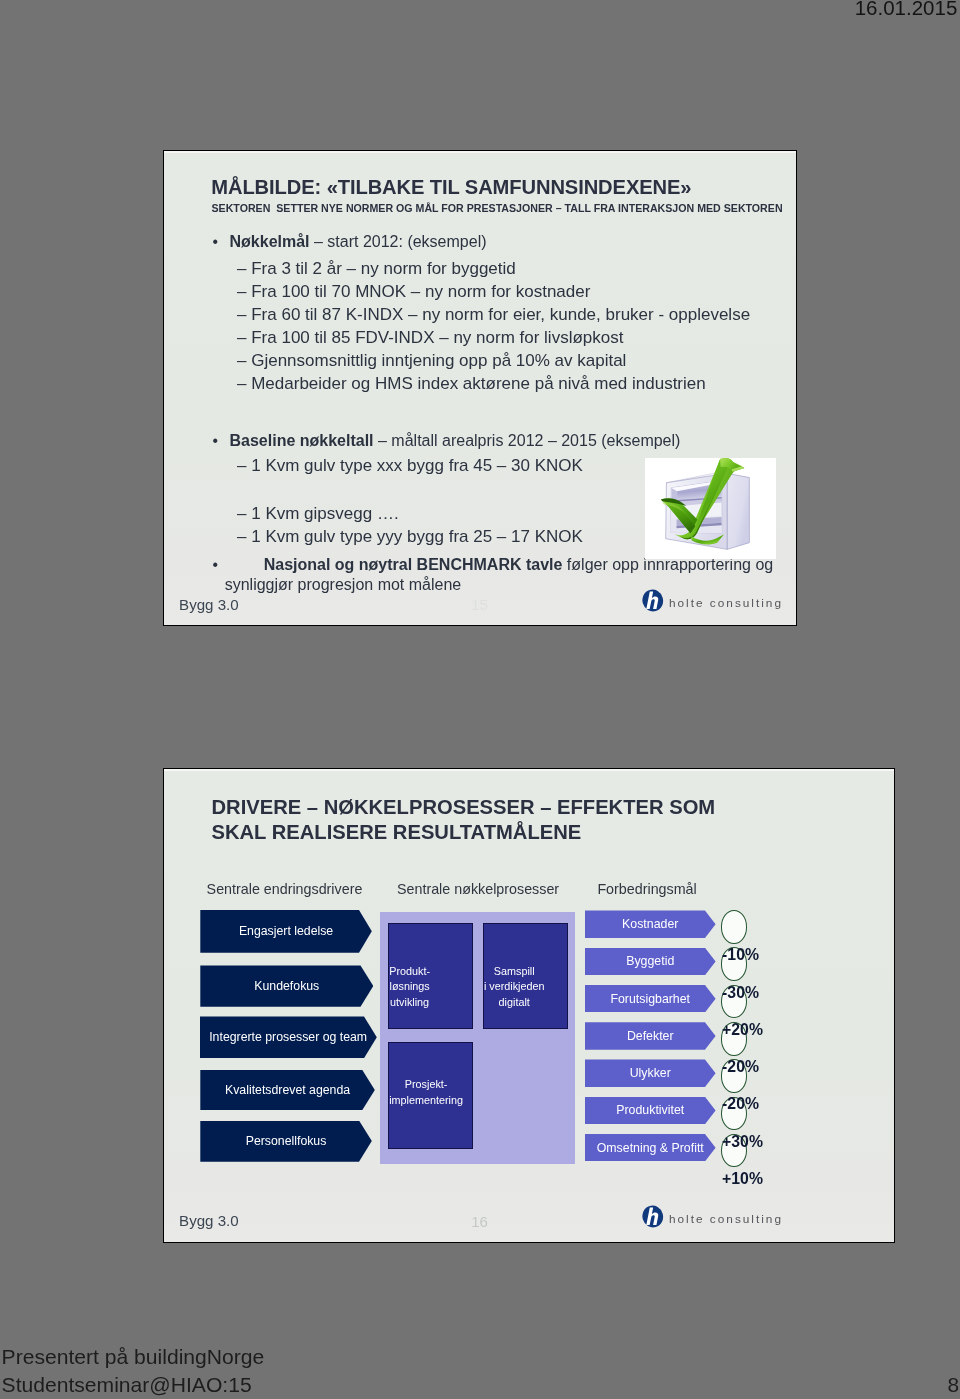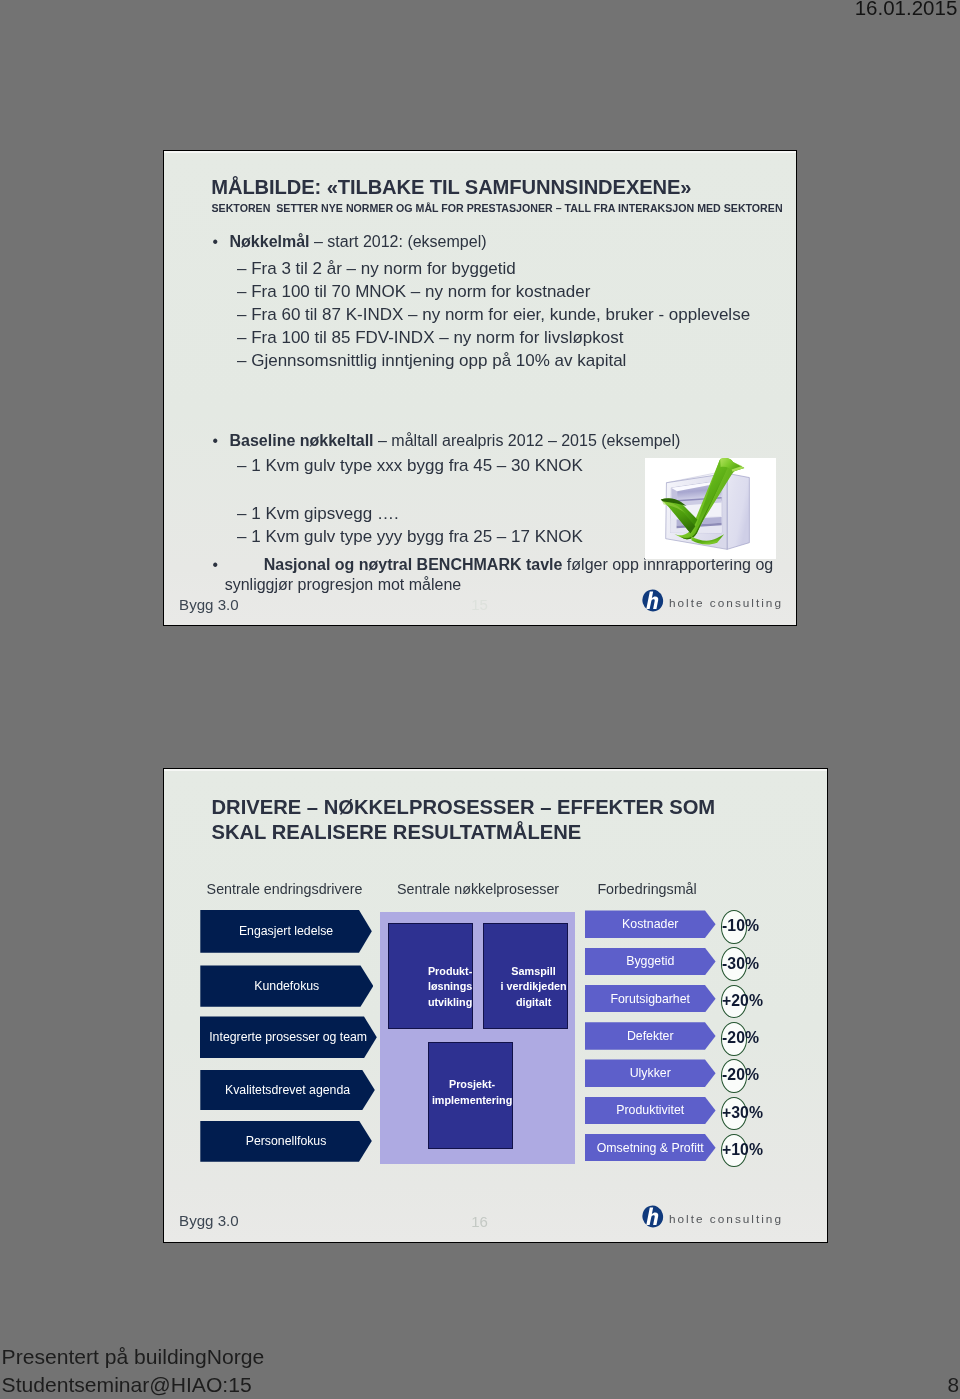--- a/index.html
+++ b/index.html
@@ -7,21 +7,21 @@
   body{width:960px;height:1399px;background:#ffffff;position:relative;
        font-family:"Liberation Sans",sans-serif;}
   .page{position:absolute;left:0;top:0;width:960px;height:1399px;overflow:hidden;background:#737373;}
 
   .doc-date{position:absolute;left:854.7px;top:-3.2px;font-size:20.5px;color:#141414;line-height:22px;}
 
   .slide{position:absolute;box-sizing:border-box;border:1.7px solid #000;
          background:linear-gradient(to bottom,#e5eae4 0%,#e4e9e3 55%,#e7e8e5 88%,#e9e9e7 100%);}
   #slide1{left:163px;top:150px;width:634px;height:476px;}
   .slide::before{content:"";position:absolute;left:0;top:0;right:0;height:2px;background:#fbfbfb;opacity:.75;}
-  #slide2{left:163px;top:768px;width:665px;height:475px;}
+  #slide2{left:163px;top:768px;width:732px;height:475px;}
 
   
   .s1-title{position:absolute;left:47.3px;top:25.1px;font-size:20.15px;font-weight:bold;
             color:#2b3141;letter-spacing:-0.1px;white-space:nowrap;}
   .s1-sub{position:absolute;left:47.5px;top:51.3px;font-size:10.63px;font-weight:bold;
           color:#2b3141;letter-spacing:0px;white-space:pre;}
 
   .b1{position:absolute;font-size:16px;color:#2c3340;white-space:nowrap;}
   .b1 b{font-weight:bold;}
   .bullet-dot{position:absolute;font-size:15.7px;color:#2c3340;}
@@ -44,25 +44,25 @@
   .chev{position:absolute;display:flex;align-items:center;justify-content:center;
         color:#fff;box-sizing:border-box;}
   .chev span{position:relative;z-index:2;}
   .drv{background:#011d4f;font-size:12.3px;
        clip-path:polygon(0 0, calc(100% - 12.8px) 0, 100% 50%, calc(100% - 12.8px) 100%, 0 100%);}
   .gl{background:#5d5fca;font-size:12.35px;
       clip-path:polygon(0 0, calc(100% - 10.6px) 0, 100% 50%, calc(100% - 10.6px) 100%, 0 100%);}
 
   .procbox{position:absolute;background:#aeaae2;}
   .proc{position:absolute;background:#2e3191;border:1px solid #12124a;
-        display:flex;align-items:center;justify-content:flex-end;text-align:center;
-        color:#fff;font-weight:bold;font-size:10.8px;line-height:15.5px;box-sizing:border-box;}
+        display:flex;align-items:center;justify-content:flex-start;text-align:center;
+        color:#fff;font-weight:normal;font-size:10.8px;line-height:15.5px;box-sizing:border-box;}
 
   .circ{position:absolute;border:1px solid #23542f;border-radius:50%;background:#fafcfa;}
-  .pct{position:absolute;font-size:15.8px;font-weight:bold;color:#101a33;white-space:nowrap;line-height:1;}
+  .pct{position:absolute;font-size:15.8px;font-weight:bold;color:#101a33;white-space:nowrap;line-height:1;margin-top:29px;}
   .pct i{font-style:normal;font-size:15.8px;}
 
   
   .pg-foot{position:absolute;left:1.6px;font-size:21.1px;color:#1d1d1d;line-height:1;}
   .pg-num{position:absolute;left:947.6px;font-size:20.8px;color:#1d1d1d;line-height:1;}
 </style>
 </head>
 <body>
 
 <div class="page">
@@ -75,20 +75,21 @@
 
     <div class="bullet-dot" style="left:48.5px;top:82.3px;">•</div>
     <div class="b1" style="left:65.5px;top:82.3px;">
       <b>Nøkkelmål</b><span> – start 2012: (eksempel)</span>
     </div>
     <div class="b2" style="left:73px;top:107.8px;"><span class="dsh">–</span> <span>Fra 3 til 2 år – ny norm for byggetid</span></div>
     <div class="b2" style="left:73px;top:130.8px;"><span class="dsh">–</span> <span>Fra 100 til 70 MNOK – ny norm for kostnader</span></div>
     <div class="b2" style="left:73px;top:153.8px;"><span class="dsh">–</span> <span>Fra 60 til 87 K-INDX – ny norm for eier, kunde, bruker - opplevelse</span></div>
     <div class="b2" style="left:73px;top:176.8px;"><span class="dsh">–</span> <span>Fra 100 til 85 FDV-INDX – ny norm for livsløpkost</span></div>
     <div class="b2" style="left:73px;top:199.8px;"><span class="dsh">–</span> <span>Gjennsomsnittlig inntjening opp på 10% av kapital</span></div>
+    <div class="b2" style="left:73px;top:222.8px;"><span class="dsh">–</span> <span>Medarbeider og HMS index aktørene på nivå med industrien</span></div>
 
     <div class="bullet-dot" style="left:48.5px;top:281.4px;">•</div>
     <div class="b1" style="left:65.5px;top:281.4px;">
       <b>Baseline nøkkeltall</b><span> – måltall arealpris 2012 – 2015 (eksempel)</span>
     </div>
     <div class="b2" style="left:73px;top:304.9px;"><span class="dsh">–</span> <span>1 Kvm gulv type xxx bygg fra 45 – 30 KNOK</span></div>
     <div class="b2" style="left:73px;top:328.7px;margin-top:47px;"><span class="dsh">–</span> <span>1 Kvm gulv type yyy bygg fra 25 – 17 KNOK</span></div>
     <div class="b2" style="left:73px;top:353.4px;"><span class="dsh">–</span> <span>1 Kvm gipsvegg ….</span></div>
 
     <div class="bullet-dot" style="left:48.5px;top:405px;">•</div>
@@ -232,21 +233,21 @@
           <div>utvikling</div>
         </div>
     </div>
     <div class="proc" style="left:318.9px;top:153.7px;width:84.7px;height:106.6px;">
       <div style="transform:translateY(10.5px)">
           <div>Samspill</div>
           <div>i verdikjeden</div>
           <div>digitalt</div>
         </div>
     </div>
-    <div class="proc" style="left:224.2px;top:273.0px;width:85.1px;height:107.1px;margin-left:40px;">
+    <div class="proc" style="left:224.2px;top:273.0px;width:85.1px;height:107.1px;">
       <div style="transform:translateY(-2.75px)">
           <div>Prosjekt-</div>
           <div>implementering</div>
         </div>
     </div>
 
     <div class="chev gl" style="left:420.9px;top:141.4px;width:130.7px;height:27.5px;">
         <span>Kostnader</span>
       </div>
     <div class="chev gl" style="left:420.9px;top:178.7px;width:130.7px;height:27.5px;">

